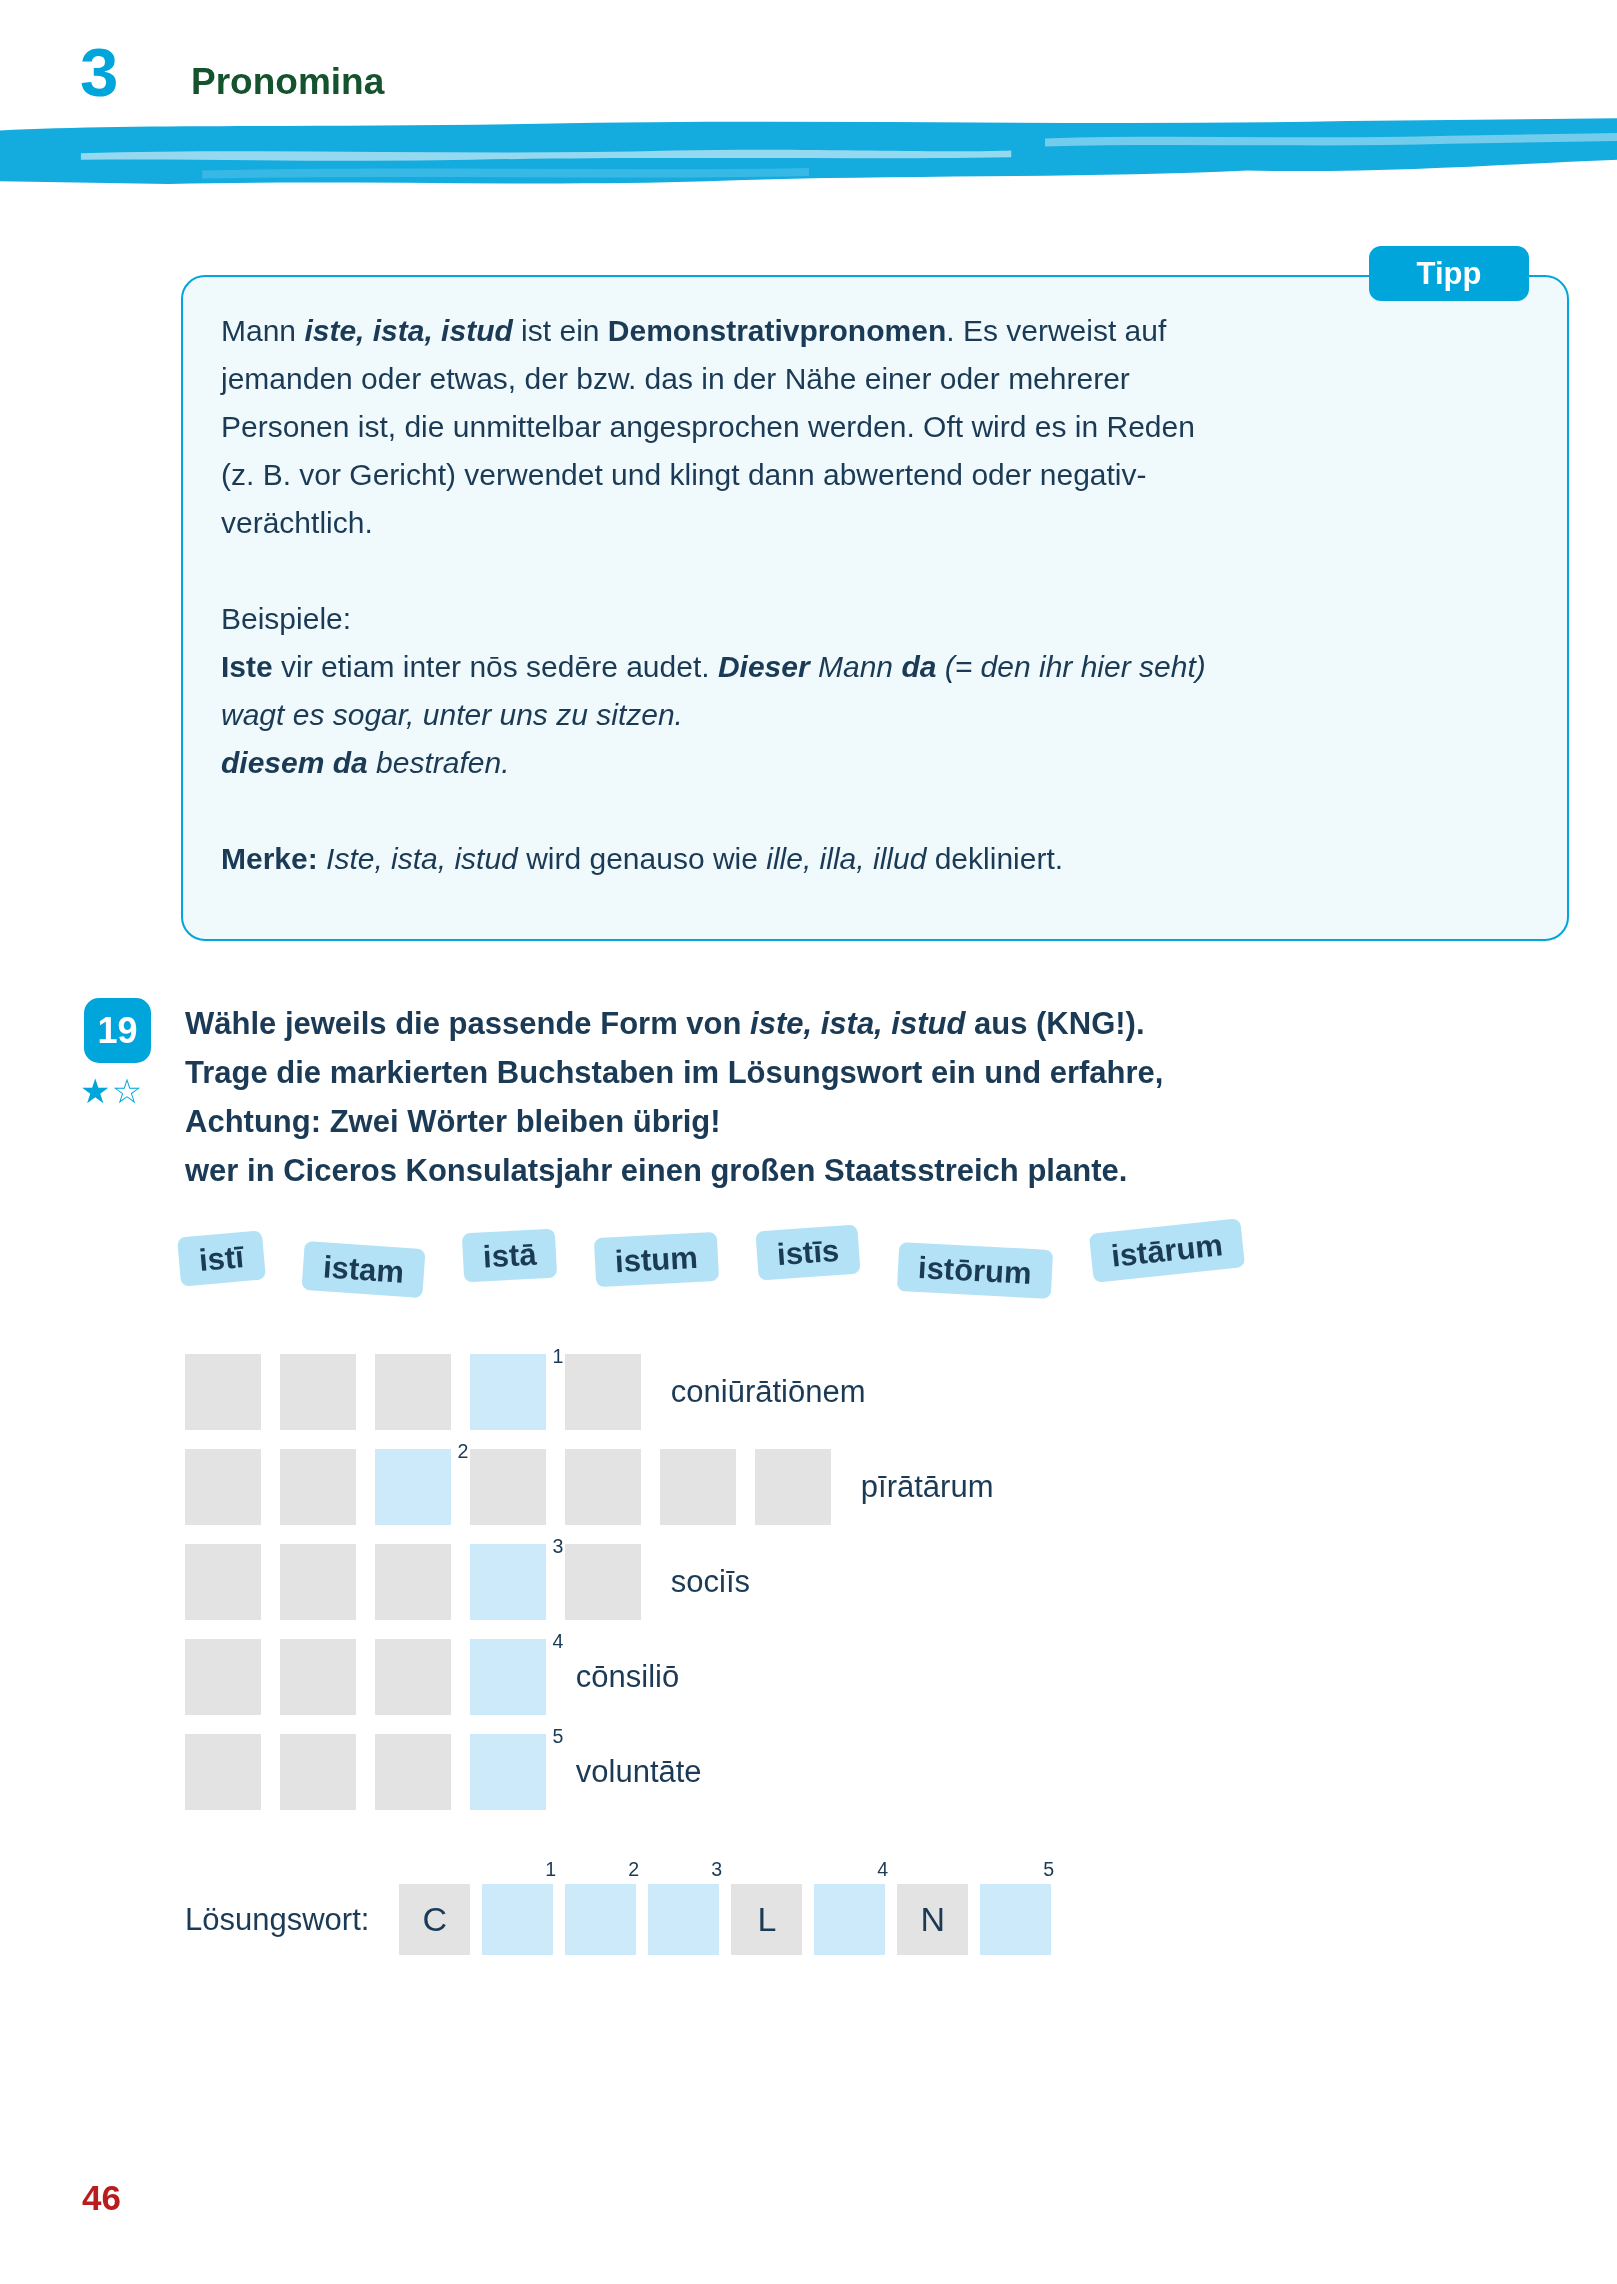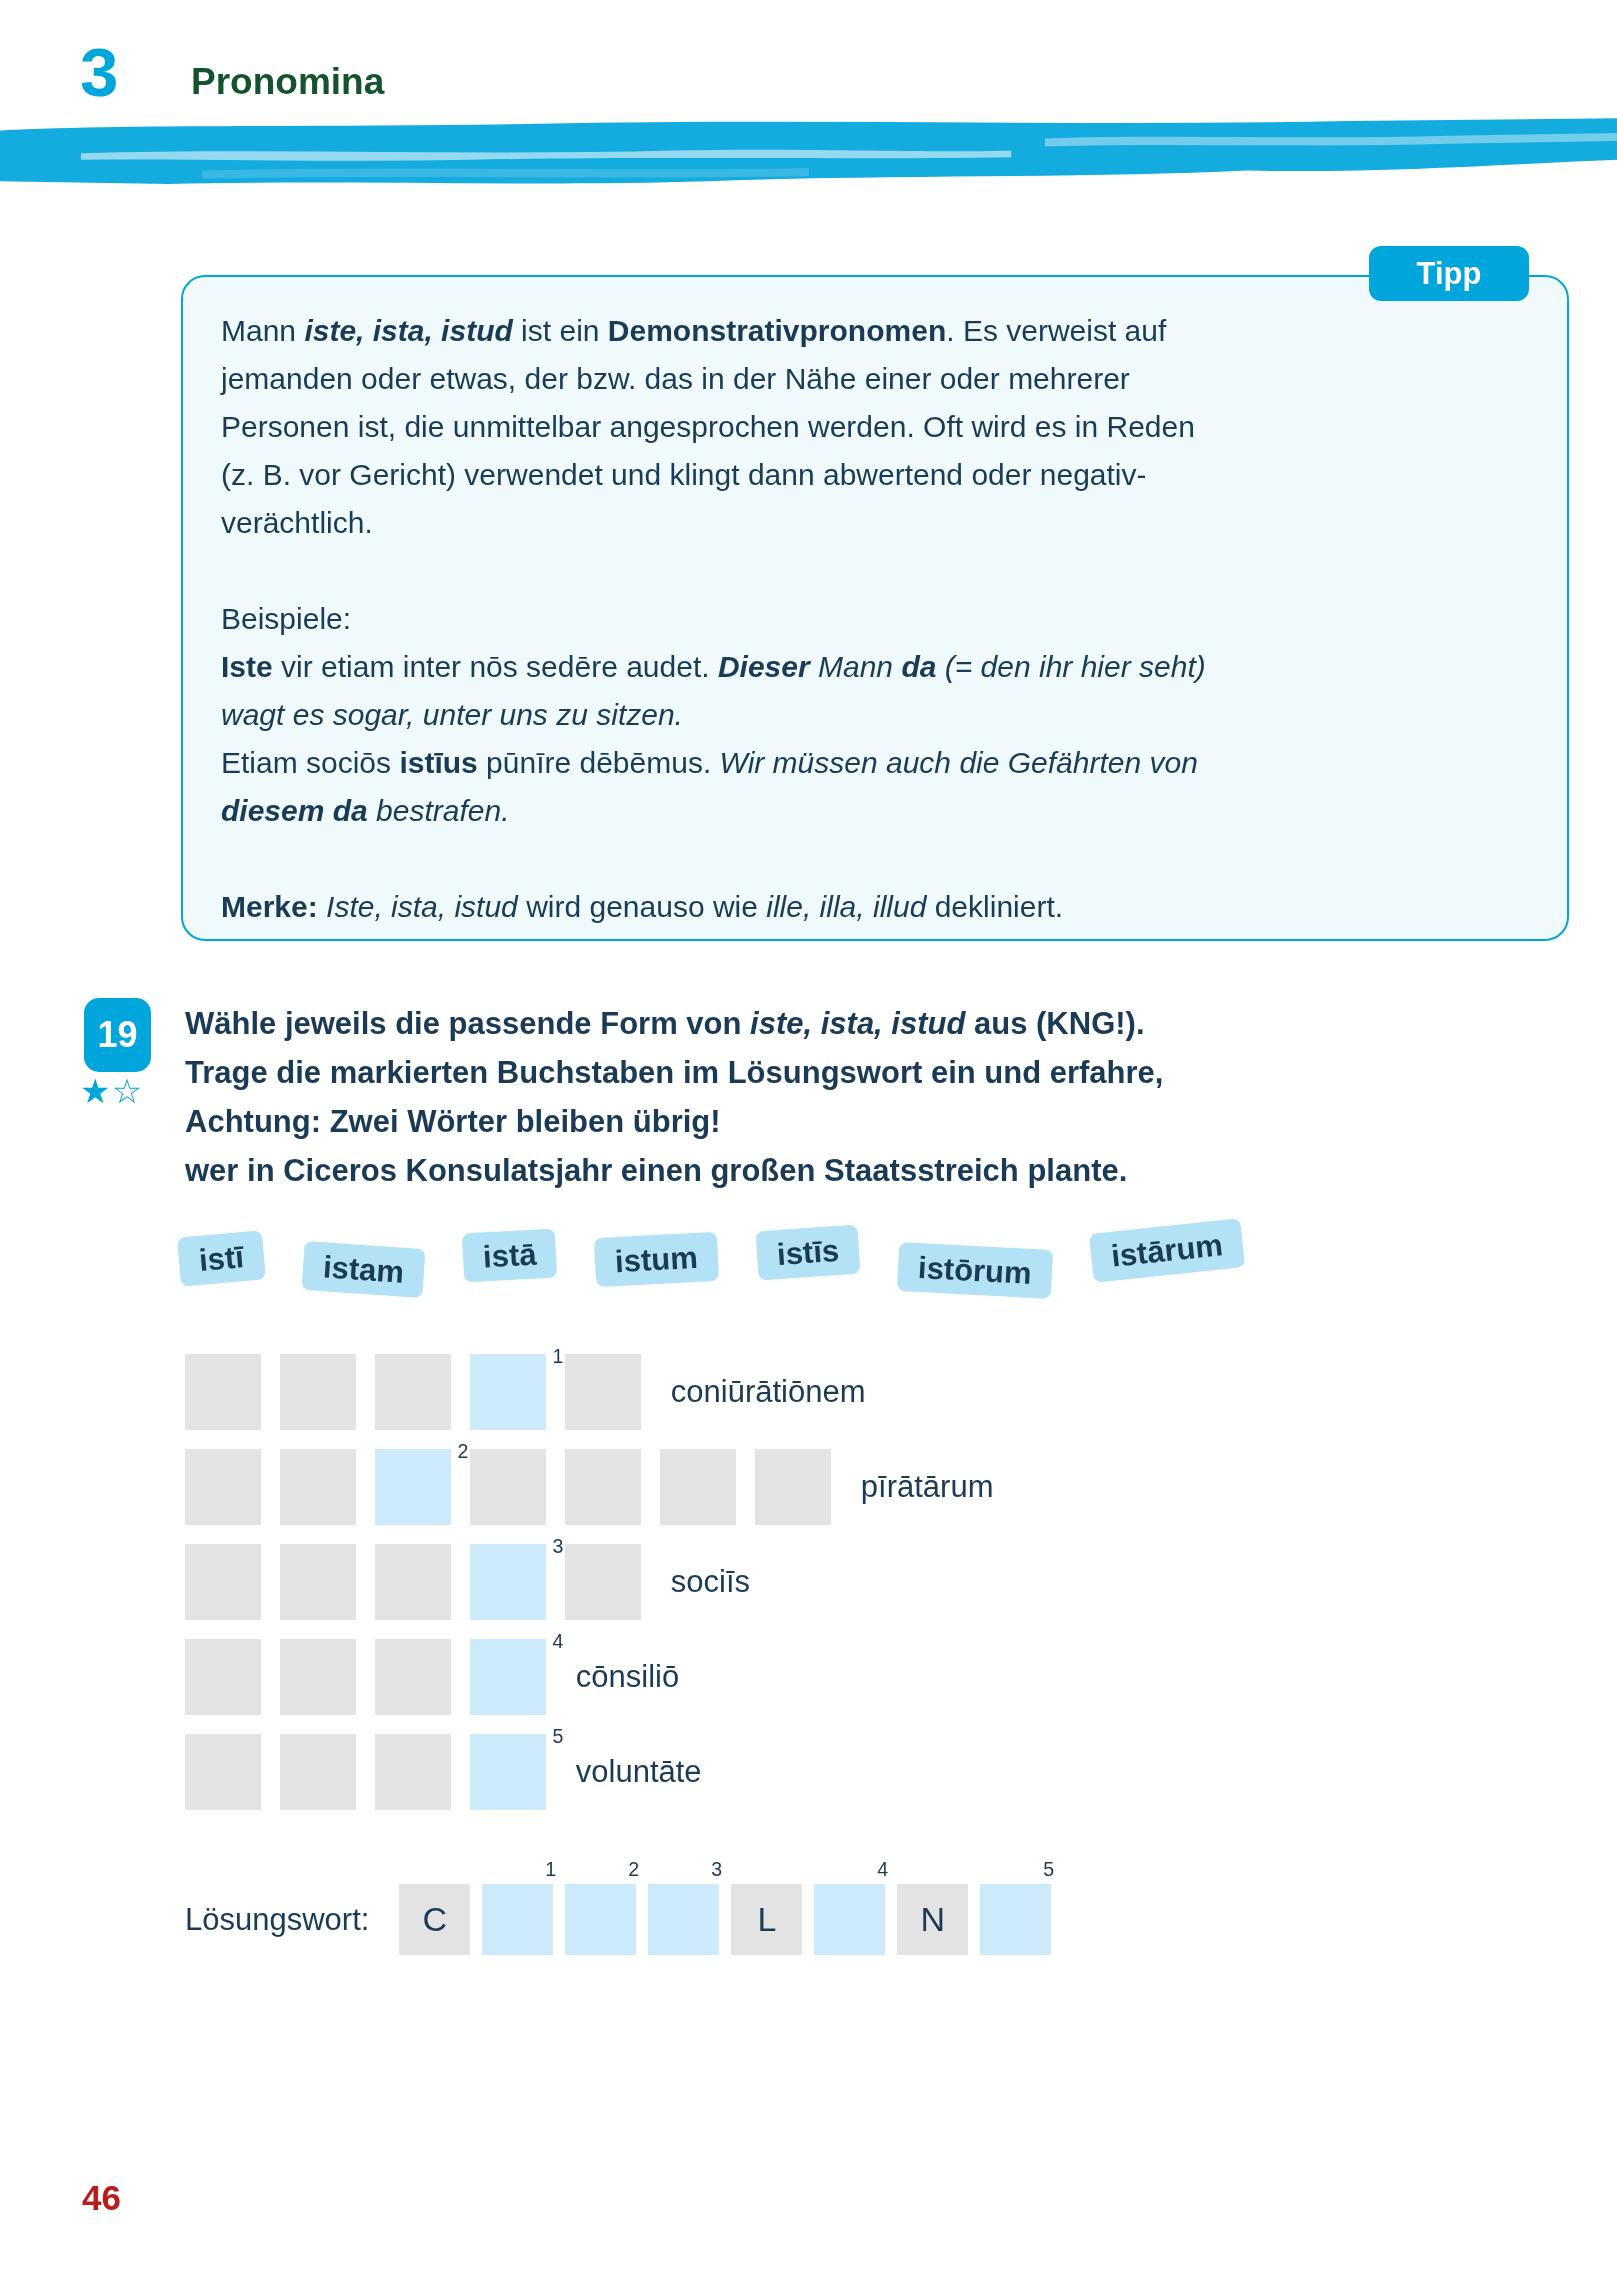--- a/index.html
+++ b/index.html
@@ -34,21 +34,21 @@
   }
   .tip-content { position: relative; padding: 30px 38px 0 38px; font-size: 30px; line-height: 48px; }
   .tip-intro { margin-bottom: 48px; }
   .tip-examples { margin-bottom: 48px; }
   .rt-line { white-space: nowrap; }
   .st-b { font-weight: 700; }
   .st-i { font-style: italic; }
 
   
   .ex-badge {
-    position: absolute; left: 84px; top: 998px; width: 67px; height: 74px;
+    position: absolute; left: 84px; top: 998px; width: 67px; height: 65px;
     background: #00a5dc; border-radius: 15px; color: #fff;
     display: flex; align-items: center; justify-content: center;
     font-size: 36px; font-weight: 700;
   }
   .ex-stars { position: absolute; left: 80px; top: 1071px; font-size: 34px; color: #00a5dc; letter-spacing: 1.3px; }
   .ex-instructions { position: absolute; left: 185px; top: 999px; font-size: 31px; line-height: 49px; font-weight: 700; }
 
   
   .tiles { position: absolute; left: 179px; top: 1227px; width: 1267px; display: flex; gap: 39px; align-items: flex-start; }
   .tile {
@@ -108,21 +108,20 @@
           <div class="rt-line"><span>Mann </span><span class="st-b st-i">iste, ista, istud</span><span> ist ein </span><span class="st-b">Demonstrativpronomen</span><span>. Es verweist auf</span></div>
           <div class="rt-line"><span>jemanden oder etwas, der bzw. das in der Nähe einer oder mehrerer</span></div>
           <div class="rt-line"><span>Personen ist, die unmittelbar angesprochen werden. Oft wird es in Reden</span></div>
           <div class="rt-line"><span>(z. B. vor Gericht) verwendet und klingt dann abwertend oder negativ-</span></div>
           <div class="rt-line"><span>verächtlich.</span></div>
         </div>
       <div class="tip-examples">
           <div class="rt-line"><span>Beispiele:</span></div>
           <div class="rt-line"><span class="st-b">Iste</span><span> vir etiam inter nōs sedēre audet. </span><span class="st-b st-i">Dieser</span><span class="st-i"> Mann </span><span class="st-b st-i">da</span><span class="st-i"> (= den ihr hier seht)</span></div>
           <div class="rt-line"><span class="st-i">wagt es sogar, unter uns zu sitzen.</span></div>
-          <div class="rt-line"><span>Etiam sociōs </span><span class="st-b">istīus</span><span> pūnīre dēbēmus. </span><span class="st-i">Wir müssen auch die Gefährten von</span></div>
           <div class="rt-line"><span class="st-b st-i">diesem da</span><span class="st-i"> bestrafen.</span></div>
         </div>
       <div class="tip-merke rt-line"><span class="st-b">Merke: </span><span class="st-i">Iste, ista, istud</span><span> wird genauso wie </span><span class="st-i">ille, illa, illud</span><span> dekliniert.</span></div>
     </div>
   </section>
 
   <div class="ex-badge">19</div>
   <div class="ex-stars">
     <span class="star filled">★</span><span class="star empty">☆</span>
   </div>

